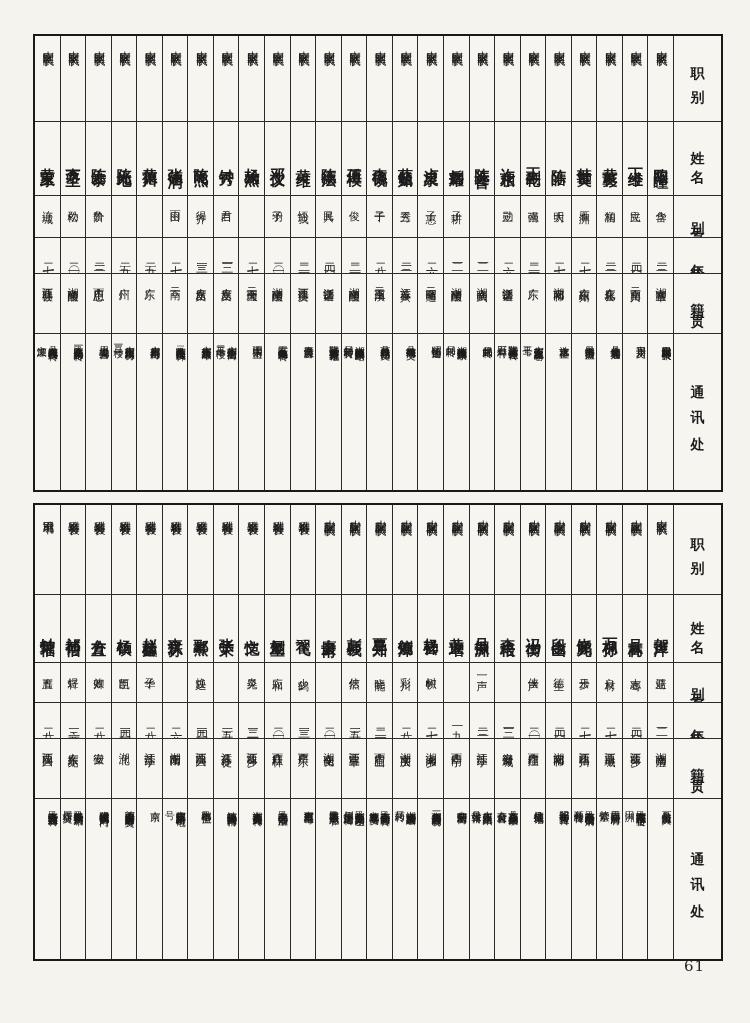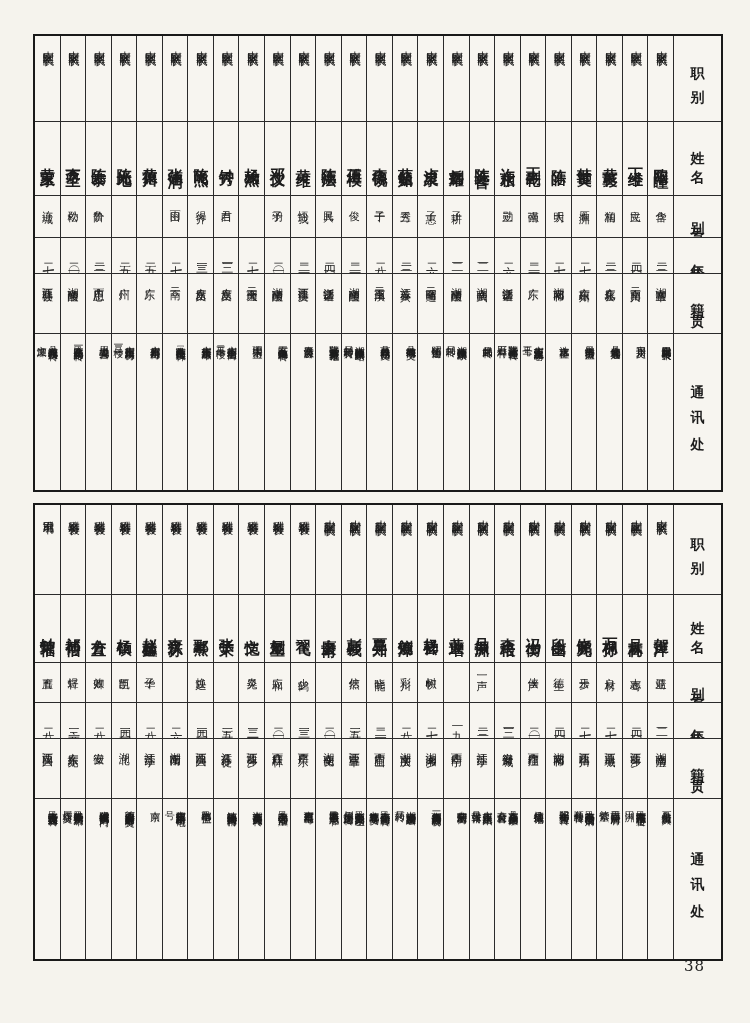--- a/index.html
+++ b/index.html
@@ -488,14 +488,14 @@
       </div>
       <div class="col person-col">
         <div class="cell role-cell r0">准尉司书</div>
         <div class="cell name-cell r1">钟荣福</div>
         <div class="cell alias-cell r2">膺五</div>
         <div class="cell age-cell r3">二八</div>
         <div class="cell origin-cell r4">江西兴国</div>
         <div class="cell address-cell r5">本邑崇贤圩惠通商店收转</div>
       </div>
     </div>
-  <div class="page-number">38</div>
+  <div class="page-number">61</div>
 </div>
 
 </body></html>

